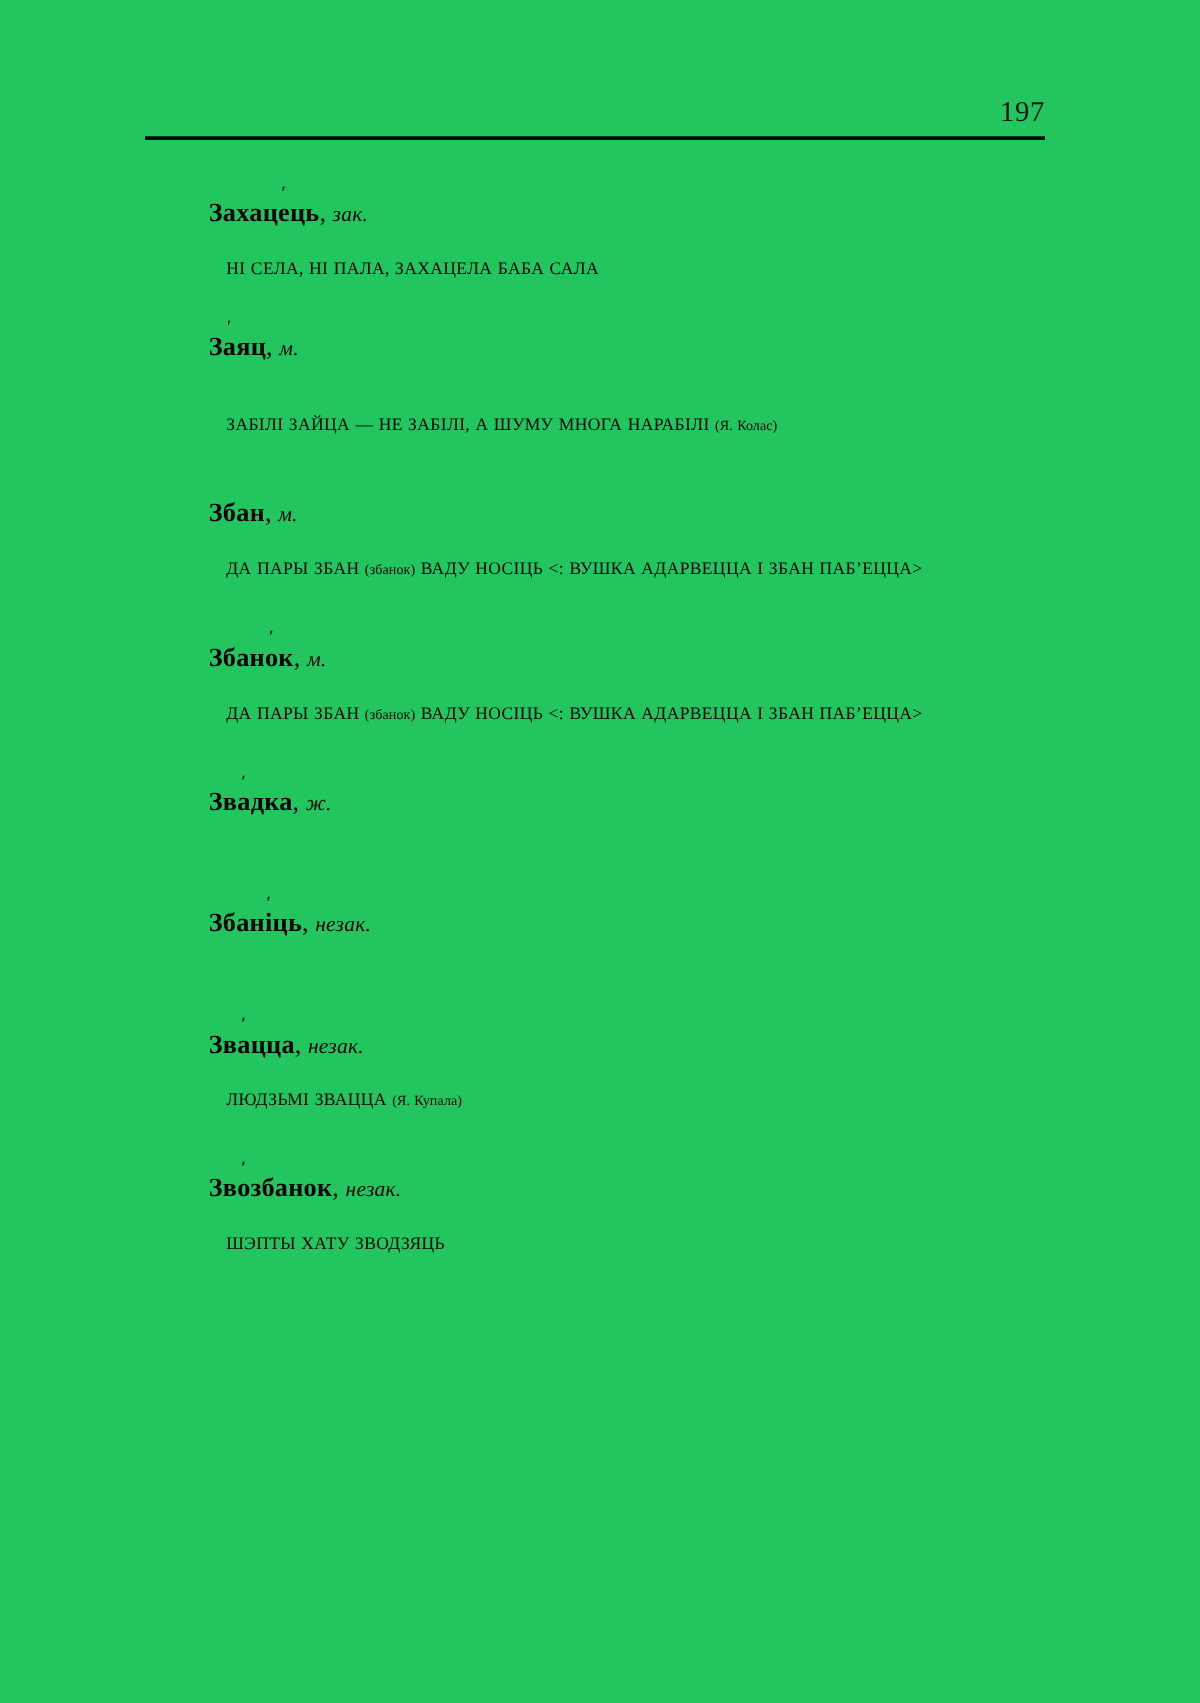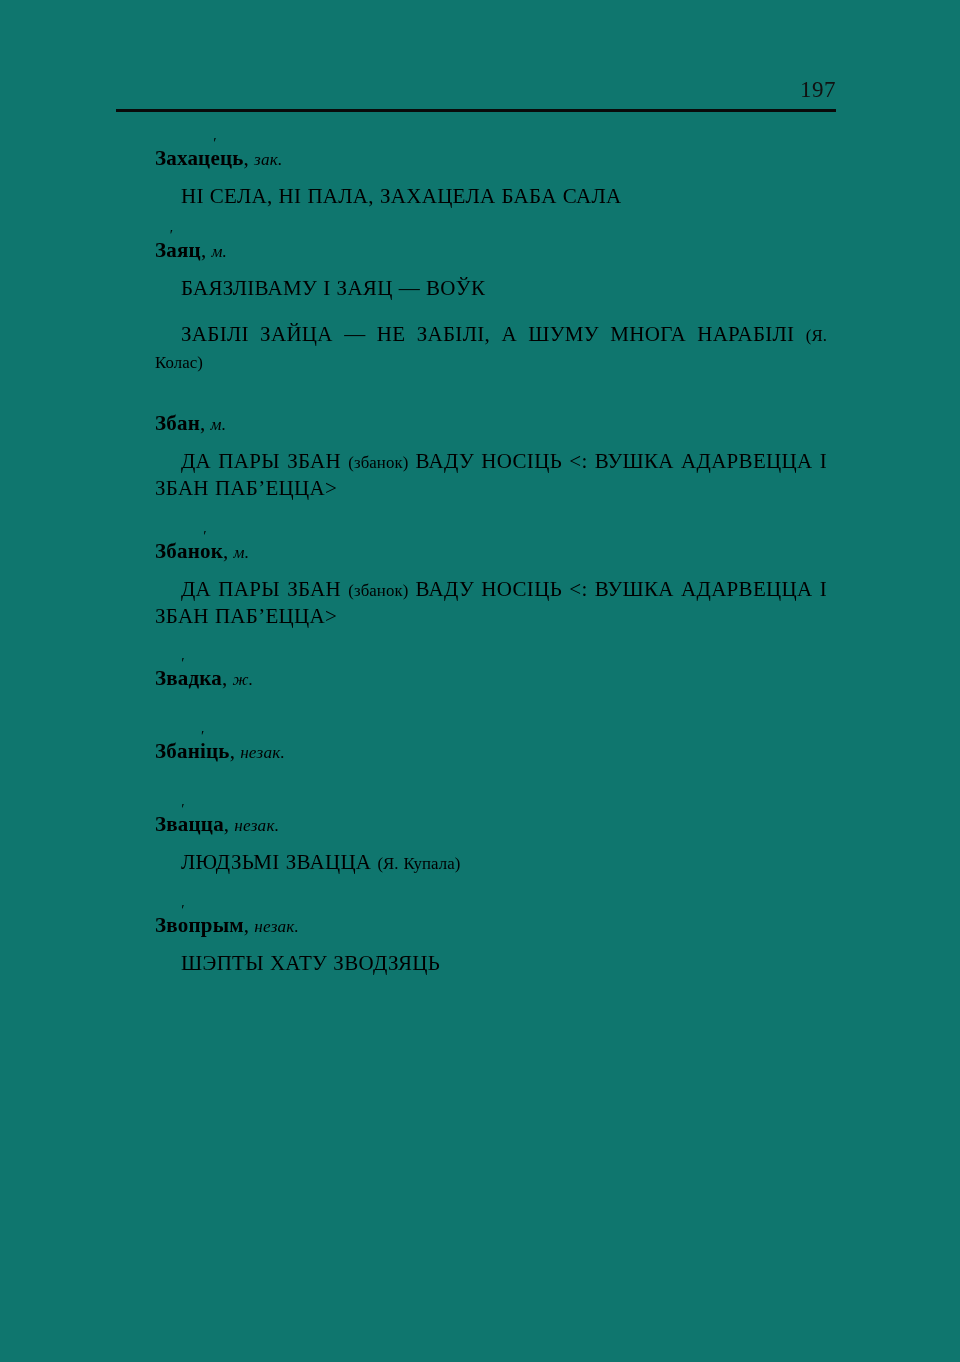--- a/index.html
+++ b/index.html
@@ -4,21 +4,21 @@
 <style>
   html, body {
     margin: 0;
     padding: 0;
     background: #ffffff;
   }
   .page {
     position: relative;
     width: 960px;
     height: 1362px;
-    background: #0f766e;
+    background: #22c55e;
     font-family: "Liberation Serif", "DejaVu Serif", serif;
     color: #000000;
     overflow: hidden;
     text-decoration: underline;
   }
 
   
   .header {
     position: absolute;
     left: 116px;
@@ -50,21 +50,21 @@
 
   .entry {
     margin: 0 0 0 0;
   }
 
   
   .headword-line {
     font-size: 21px;
     line-height: 1.0;
     white-space: nowrap;
-    margin: 0;
+    margin: 12px;
   }
   .lemma {
     font-weight: bold;
     font-family: "Liberation Serif", "DejaVu Serif", serif;
     letter-spacing: 0.2px;
   }
   .lemma .acc {
     position: relative;
     display: inline-block;
   }
@@ -80,21 +80,21 @@
   }
   .gram {
     font-style: italic;
     font-size: 0.82em;
     font-family: "Liberation Serif", "DejaVu Serif", serif;
     letter-spacing: 0.2px;
   }
 
   
   .quote {
-    font-size: 21px;
+    font-size: 14px;
     line-height: 1.30;
     text-align: justify;
     text-justify: inter-word;
     text-indent: 26px;
     margin: 0;
     letter-spacing: 0.3px;
     word-spacing: 0.5px;
   }
   .quote.nojust {
     text-align: left;
@@ -127,21 +127,20 @@
   <div class="content" id="entry-list">
       <div class="entry">
         <div class="headword-line"><span class="lemma"><span>Захац</span><span class="acc">е</span><span>ць</span></span>, <span class="gram">зак.</span></div>
         <div class="gap-head"></div>
         <p class="quote nojust"><span>НІ СЕЛА, НІ ПАЛА, ЗАХАЦЕЛА БАБА САЛА</span></p>
       </div>
       <div class="gap-entry"></div>
       <div class="entry">
         <div class="headword-line"><span class="lemma"><span>З</span><span class="acc">а</span><span>яц</span></span>, <span class="gram">м.</span></div>
         <div class="gap-head"></div>
-        <p class="quote nojust"><span>БАЯЗЛІВАМУ І ЗАЯЦ — ВОЎК</span></p>
         <div class="gap-quote"></div>
         <div class="gap-quote"></div>
         <p class="quote"><span>ЗАБІЛІ ЗАЙЦА — НЕ ЗАБІЛІ, А ШУМУ МНОГА НАРАБІЛІ</span> <span class="src">(Я. Колас)</span></p>
       </div>
       <div class="gap-entry-lg"></div>
       <div class="entry">
         <div class="headword-line"><span class="lemma"><span>Зб</span><span>ан</span></span>, <span class="gram">м.</span></div>
         <div class="gap-head"></div>
         <p class="quote"><span>ДА ПАРЫ ЗБАН <span class="lc">(збанок)</span> ВАДУ НОСІЦЬ &lt;: ВУШКА АДАРВЕЦЦА І ЗБАН ПАБ’ЕЦЦА&gt;</span></p>
       </div>
@@ -162,20 +161,20 @@
         <div class="gap-head"></div>
       </div>
       <div class="gap-entry-lg"></div>
       <div class="entry">
         <div class="headword-line"><span class="lemma"><span>Зв</span><span class="acc">а</span><span>цца</span></span>, <span class="gram">незак.</span></div>
         <div class="gap-head"></div>
         <p class="quote nojust"><span>ЛЮДЗЬМІ ЗВАЦЦА</span> <span class="src">(Я. Купала)</span></p>
       </div>
       <div class="gap-entry-lg"></div>
       <div class="entry">
-        <div class="headword-line"><span class="lemma"><span>Зв</span><span class="acc">о</span><span>прым</span></span>, <span class="gram">незак.</span></div>
+        <div class="headword-line"><span class="lemma"><span>Зв</span><span class="acc">о</span><span>збанок</span></span>, <span class="gram">незак.</span></div>
         <div class="gap-head"></div>
         <p class="quote nojust"><span>ШЭПТЫ ХАТУ ЗВОДЗЯЦЬ</span></p>
       </div>
       <div class="gap-entry-lg"></div>
     </div>
 
 </div>
 
 </body></html>

